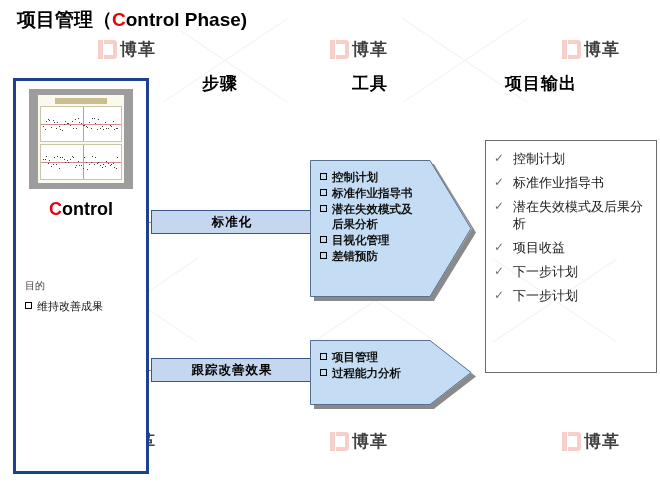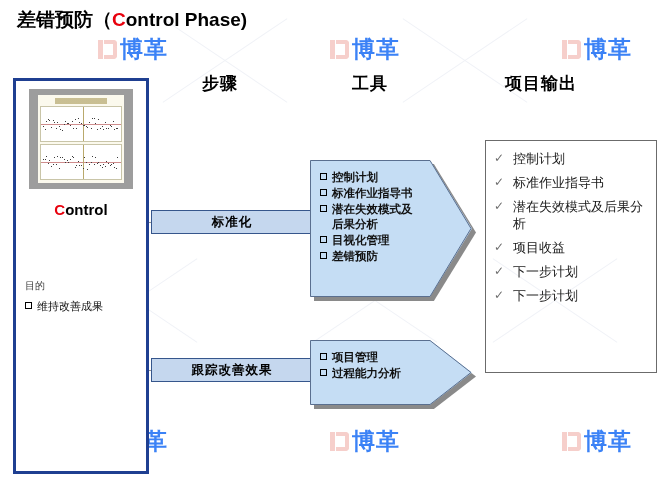--- a/index.html
+++ b/index.html
@@ -44,23 +44,23 @@
   .wm-mark .hook {
     position: absolute;
     left: 6px; top: 0;
     width: 13px; height: 19px;
     border: 4px solid #f6cfcb;
     border-left: none;
     box-sizing: border-box;
     border-radius: 0 4px 4px 0;
   }
   .wm-text {
-    font-size: 23px;
+    font-size: 17px;
     font-weight: bold;
-    color: #3b82f6;
+    color: #404040;
     letter-spacing: 1px;
     line-height: 19px;
   }
   .wm-diag {
     position: absolute;
     width: 150px;
     height: 0;
     border-top: 1px solid #f0f2f7;
   }
 
@@ -155,21 +155,21 @@
 
   .phase-name {
     position: absolute;
     left: 0; right: 0;
     top: 120px;
     text-align: center;
     font-size: 14px;
     font-weight: bold;
     line-height: 17px;
   }
-  .phase-name .en { font-size: 15px; }
+  .phase-name .en { font-size: 18px; }
   .phase-name .red { color: #e8000d; }
 
   .phase-purpose {
     position: absolute;
     left: 9px;
     top: 198px;
     font-size: 10px;
     color: #3b3b3b;
   }
   .phase-bullets {
@@ -347,21 +347,21 @@
   <div class="wm" style="left:562px;top:432px;">
     <span class="wm-mark">
         <span class="bar"></span>
         <span class="hook"></span>
       </span>
     <span class="wm-text">博革</span>
   </div>
 </div>
 
 <div class="title">
-  <span>差错预防（</span><span class="red">C</span><span>ontrol Phase)</span>
+  <span>项目管理（</span><span class="red">C</span><span>ontrol Phase)</span>
 </div>
 
 <div class="col-head" id="head-steps">步骤</div>
 <div class="col-head" id="head-tools">工具</div>
 <div class="col-head" id="head-output">项目输出</div>
 
 <div class="phase-box">
 
   <div class="thumb-frame">
     <div class="thumb-inner">

